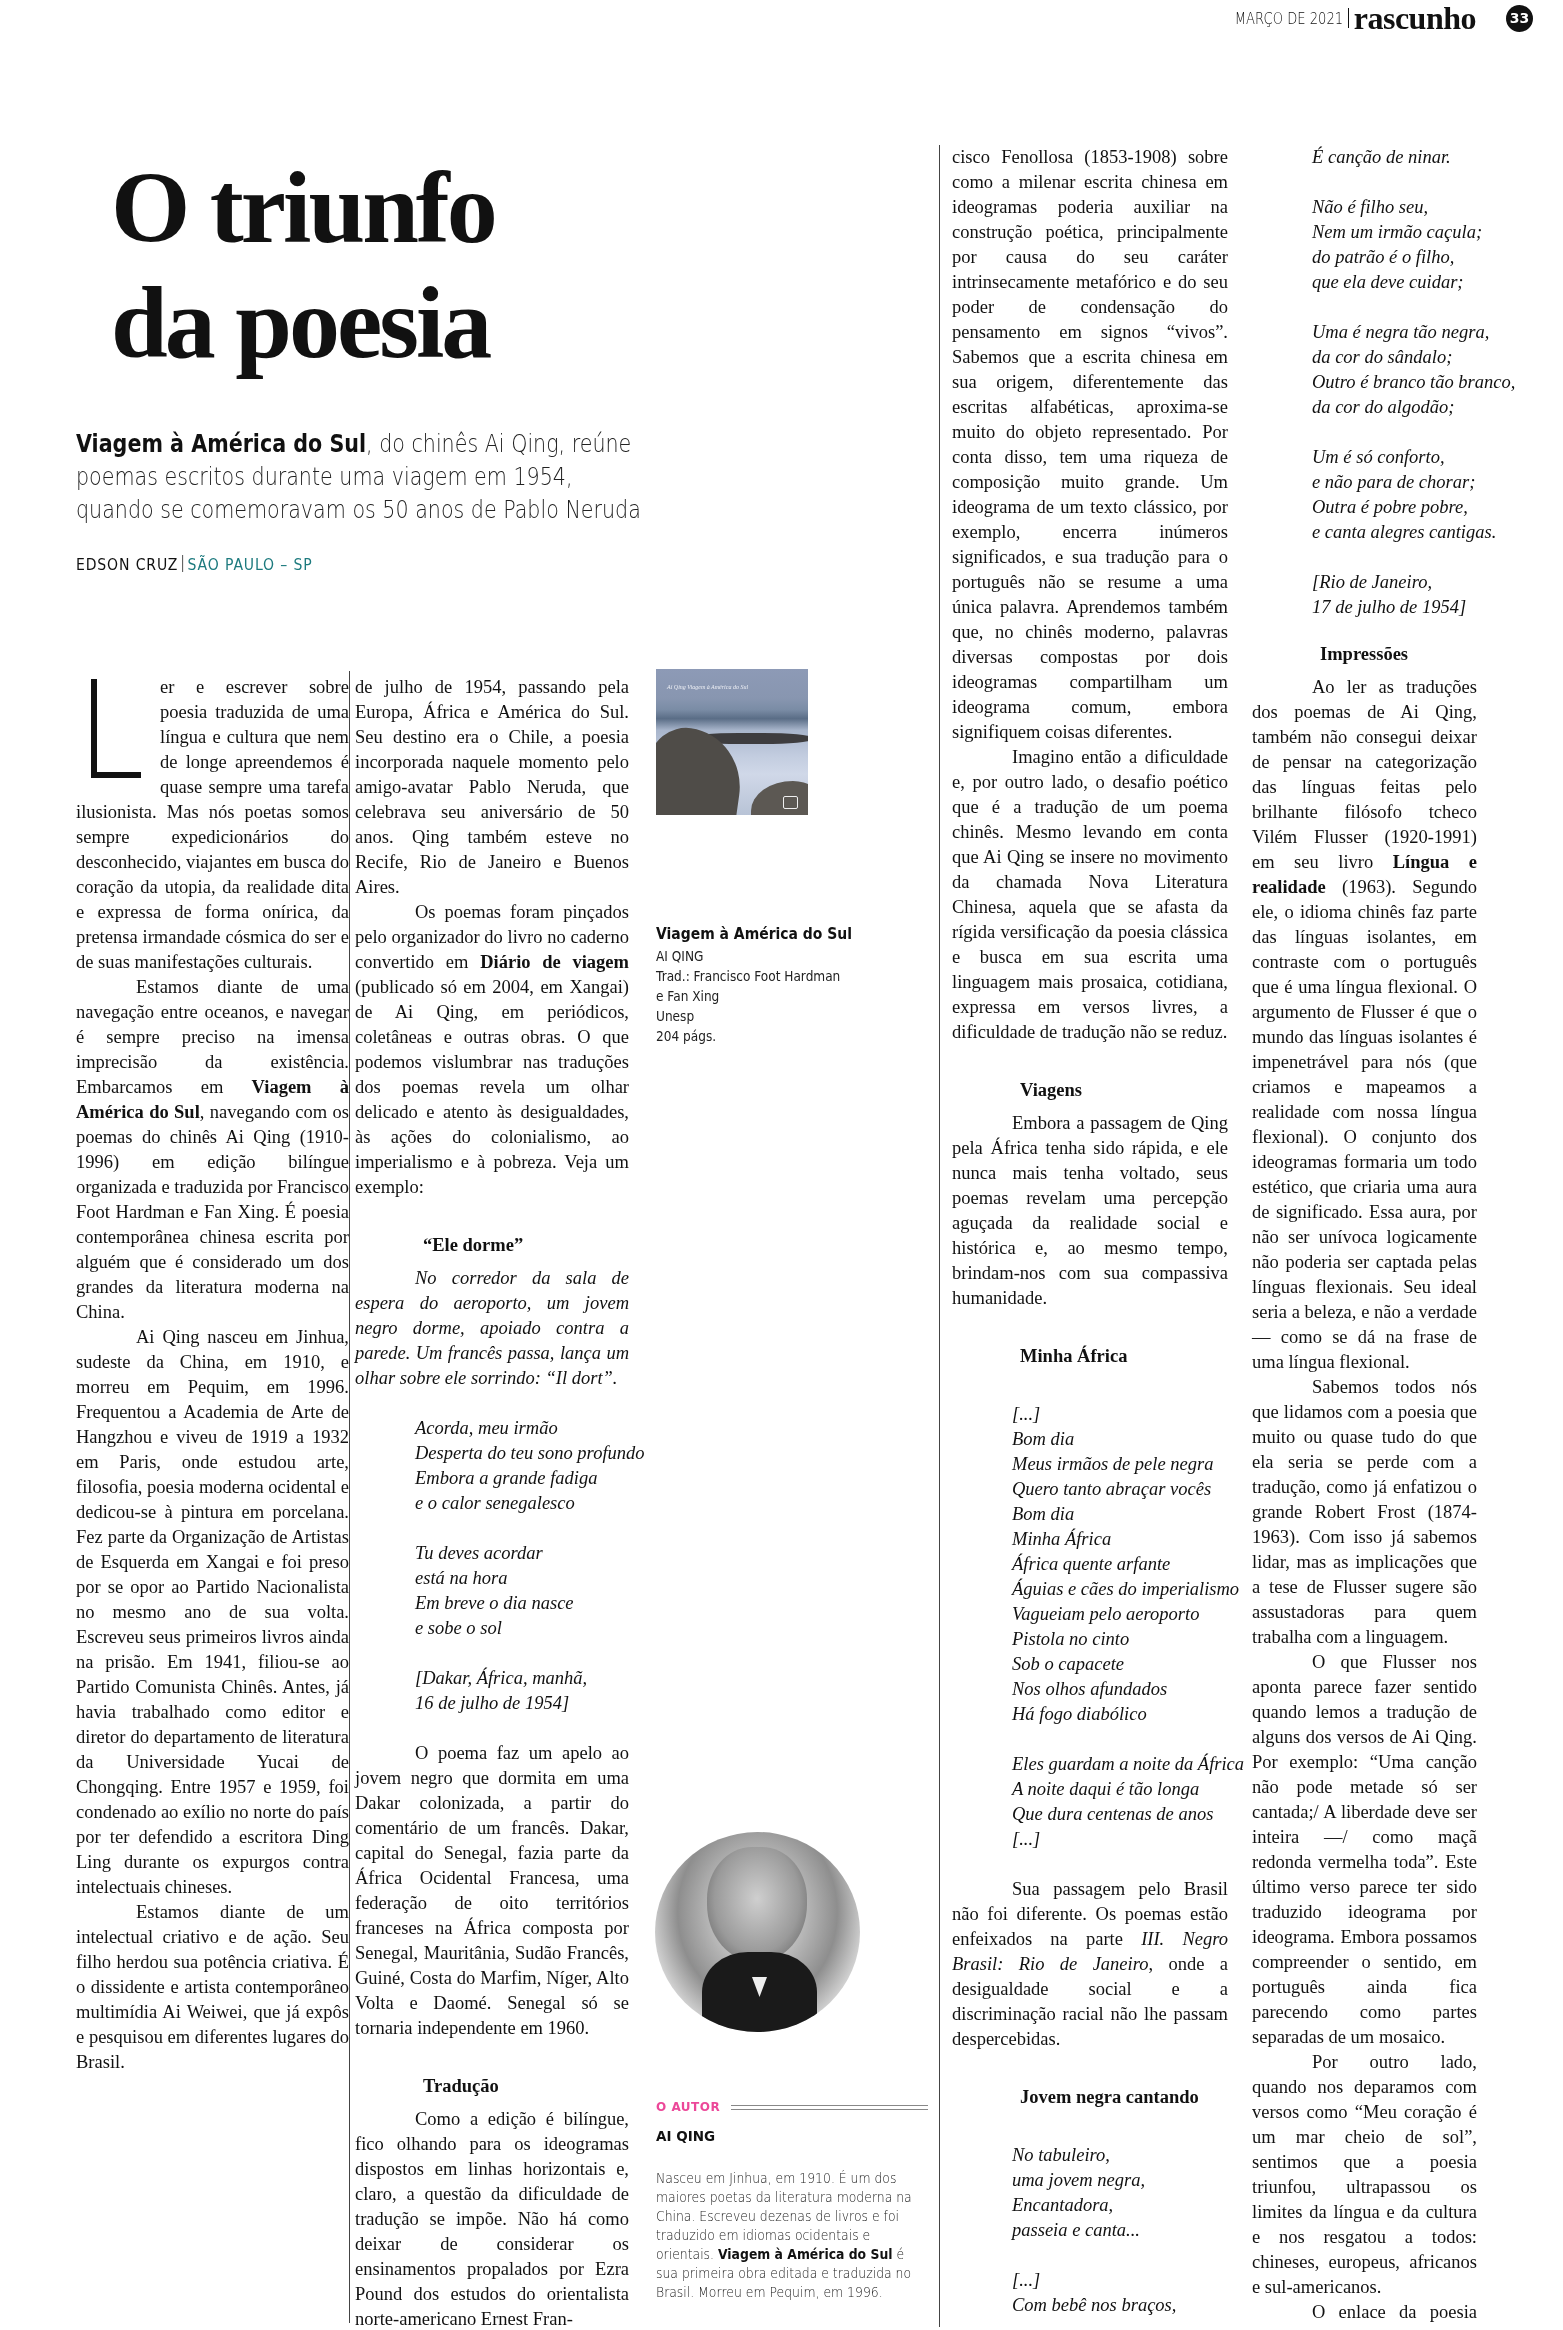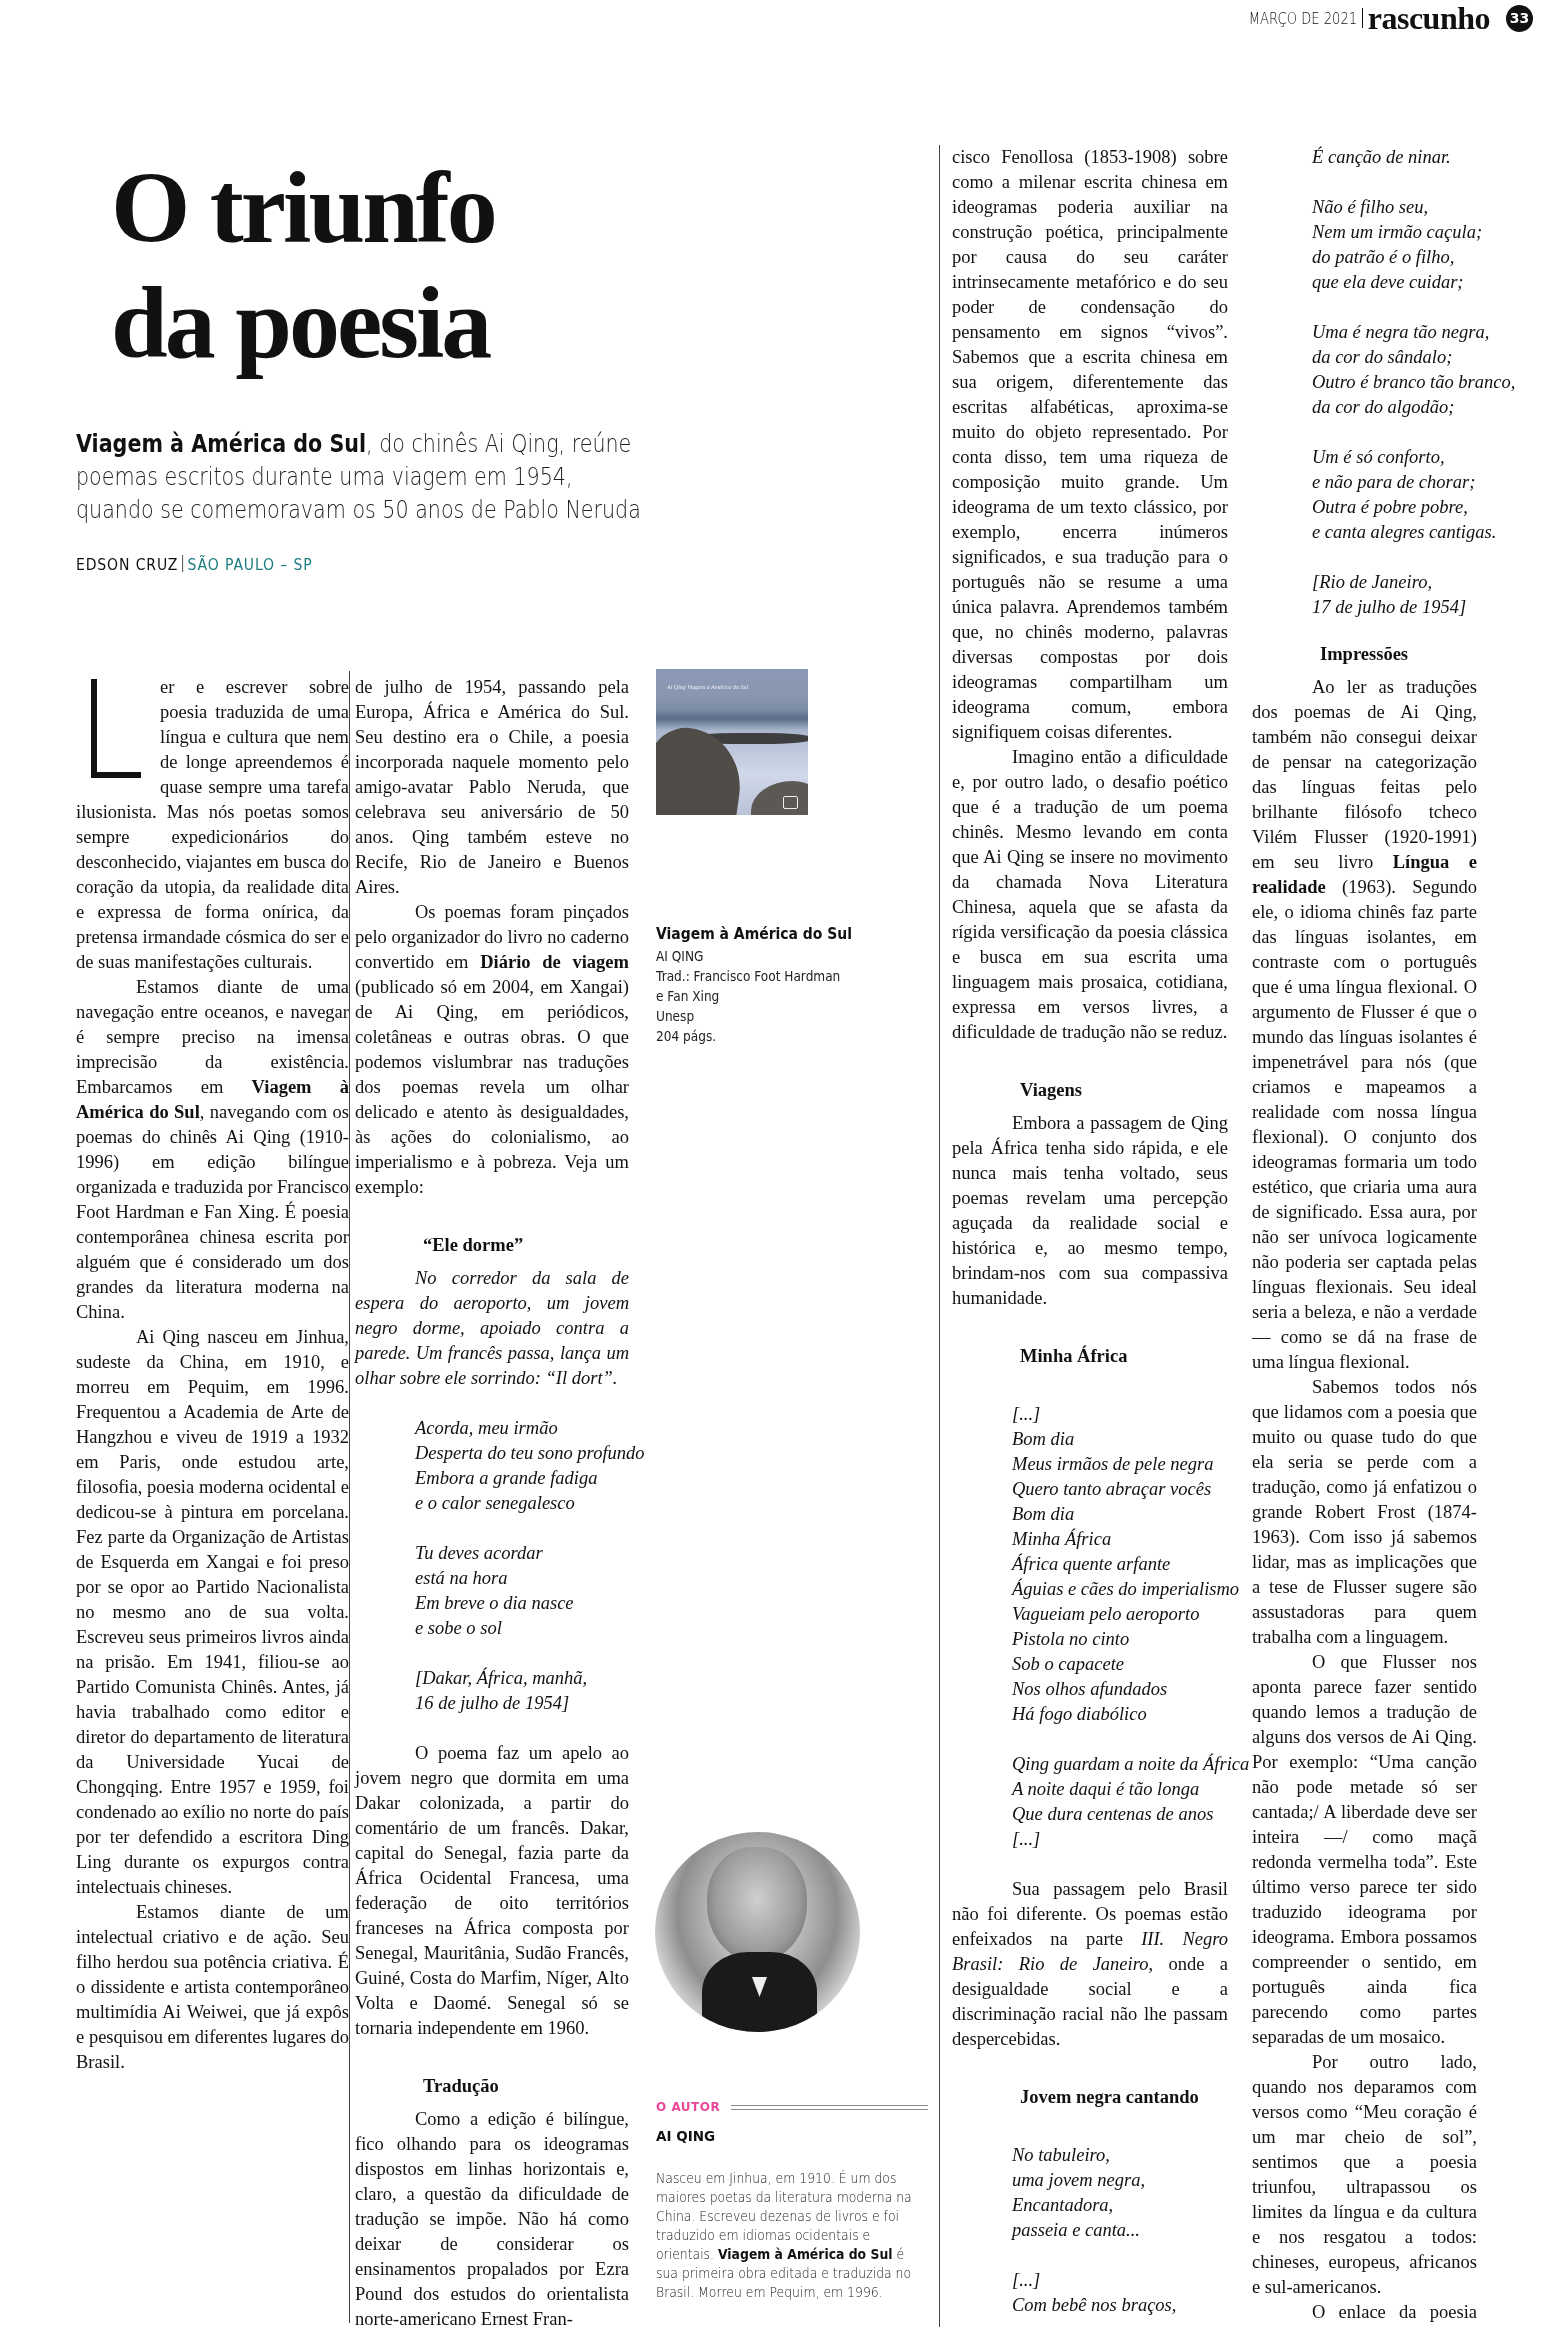--- a/index.html
+++ b/index.html
@@ -3,21 +3,21 @@
 <meta charset="utf-8">
 <style>
   html, body { margin:0; padding:0; background:#ffffff; }
   body { width:1564px; height:2330px; position:relative; overflow:hidden; color:#111; }
 
   
   #header { position:absolute; top:3px; right:31px; height:30px; display:flex; align-items:center; gap:5px;justify-content:space-between; }
   #header .date { font-family:"DejaVu Sans", sans-serif; font-size:16px; letter-spacing:0px; transform:scaleX(0.82); transform-origin:right center; color:#111; font-weight:300; }
   #header .sep { width:1px; height:20px; background:#111; }
   #header .brand { font-family:"Liberation Serif", serif; font-weight:bold; font-size:32px; letter-spacing:-0.5px; line-height:1; }
-  #header .page { width:27px; height:27px; border-radius:50%; background:#111; color:#fff; font-family:"DejaVu Sans", sans-serif; font-weight:bold; font-size:14px; display:flex; align-items:center; justify-content:center; margin-left:11px; }
+  #header .page { width:27px; height:27px; border-radius:50%; background:#111; color:#fff; font-family:"DejaVu Sans", sans-serif; font-weight:bold; font-size:14px; display:flex; align-items:center; justify-content:center; margin-left:25px; }
 
   
   #title { position:absolute; left:75px; top:150px; width:699px; font-family:"Liberation Serif", serif; font-weight:bold; font-size:102px; line-height:115px; letter-spacing:-3px; margin:0; }
   #title span { display:block;margin-left:36px; }
   #deck { position:absolute; left:76px; top:428px; width:749px; font-family:"DejaVu Sans", sans-serif; font-size:24px; line-height:33px; color:#222; font-weight:300; transform:scaleX(0.86); transform-origin:left top; }
   #deck b { font-weight:bold; color:#111; }
   #byline { position:absolute; left:76px; top:555px; font-family:"DejaVu Sans", sans-serif; font-size:16.5px; letter-spacing:1px; transform:scaleX(0.85); transform-origin:left top; }
   #byline .author { color:#111; }
   #byline .bsep { display:inline-block; width:1px; height:17px; background:#333; margin:0 5px; vertical-align:-2px; }
   #byline .place { color:#1d7a7e; }
@@ -189,21 +189,21 @@
     <div>África quente arfante</div>
     <div>Águias e cães do imperialismo</div>
     <div>Vagueiam pelo aeroporto</div>
     <div>Pistola no cinto</div>
     <div>Sob o capacete</div>
     <div>Nos olhos afundados</div>
     <div>Há fogo diabólico</div>
   </div>
   <div class="gap"></div>
   <div class="poem">
-    <div>Qing guardam a noite da África</div>
+    <div>Eles guardam a noite da África</div>
     <div>A noite daqui é tão longa</div>
     <div>Que dura centenas de anos</div>
     <div>[...]</div>
   </div>
   <div class="gap"></div>
   <p class="ind"><span>Sua passagem pelo Brasil não foi diferente. Os poemas estão enfeixados na parte </span><i>III. Negro Brasil: Rio de Janeiro</i><span>, onde a desigualdade social e a discriminação racial não lhe passam despercebidas.</span></p>
   <div class="gap"></div>
   <h3>Jovem negra cantando</h3>
   <div class="gap"></div>
   <div class="poem">

